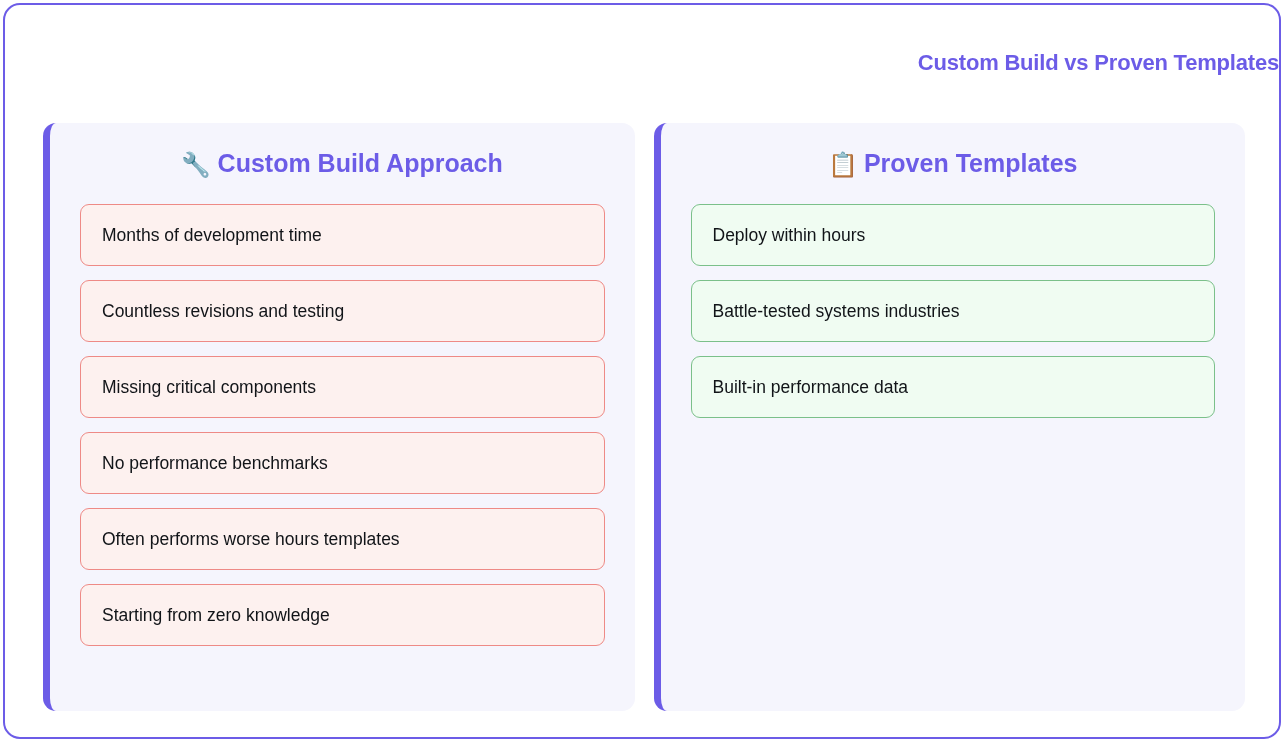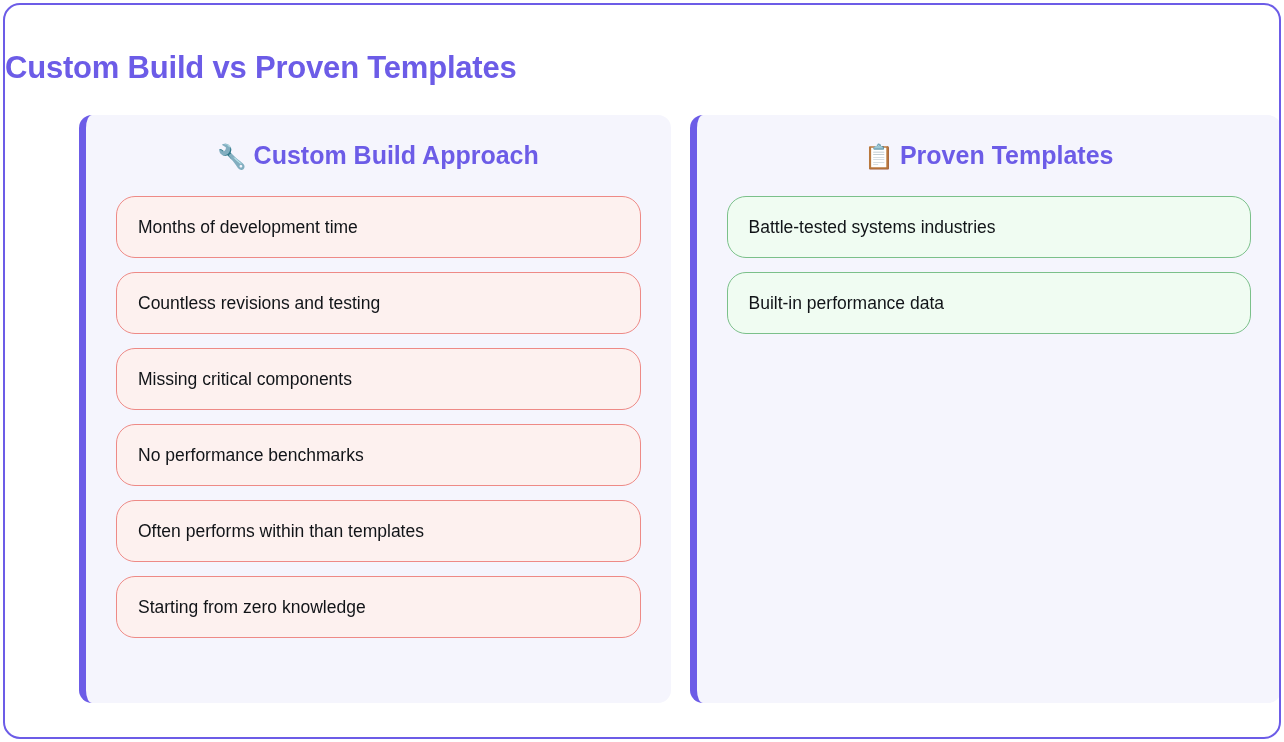--- a/index.html
+++ b/index.html
@@ -22,36 +22,35 @@
     border-radius: 17px;
     background: #ffffff;
     overflow: hidden;
   }
 
   .page-title {
     position: absolute;
     left: 0;
     top: 45px;
     width: 100%;
-    text-align: left;
-    font-size: 31px;
+    text-align: right;
+    font-size: 22px;
     font-weight: bold;
     color: #6C5CE7;
     letter-spacing: -0.2px;
   }
 
   .columns {
     position: absolute;
     left: 38px;
-    top: 110px;
+    top: 118px;
     width: 1202px;
     height: 588px;
     display: flex;
     gap: 19px;
-    margin-left: 36px;
   }
 
   .panel {
     position: relative;
     flex: 1 1 0;
     background: #F5F5FD;
     border-radius: 13px;
     border-left: 7px solid #6C5CE7;
     padding: 26px 30px 0 30px;
   }
@@ -76,21 +75,21 @@
     flex-direction: column;
     gap: 14px;
     list-style: none;
   }
 
   .item {
     height: 62px;
     display: flex;
     align-items: center;
     padding: 0 21px;
-    border-radius: 19px;
+    border-radius: 9px;
     font-size: 17.5px;
     color: #111418;
     line-height: 1.2;
   }
 
   .panel-con .item {
     background: #FDF1EF;
     border: 1.4px solid #EE8A86;
   }
 
@@ -110,29 +109,30 @@
 
     <section class="panel panel-con">
       <h2 class="panel-header">
         <span class="hdr-emoji">🔧</span><span>Custom Build Approach</span>
       </h2>
       <ul class="item-list">
         <li class="item">Months of development time</li>
         <li class="item">Countless revisions and testing</li>
         <li class="item">Missing critical components</li>
         <li class="item">No performance benchmarks</li>
-        <li class="item">Often performs within than templates</li>
+        <li class="item">Often performs worse hours templates</li>
         <li class="item">Starting from zero knowledge</li>
       </ul>
     </section>
 
     <section class="panel panel-pro">
       <h2 class="panel-header">
         <span class="hdr-emoji">📋</span><span>Proven Templates</span>
       </h2>
       <ul class="item-list">
+        <li class="item">Deploy within hours</li>
         <li class="item">Battle-tested systems industries</li>
         <li class="item">Built-in performance data</li>
       </ul>
     </section>
 
   </div>
 </div>
 
 </body></html>

